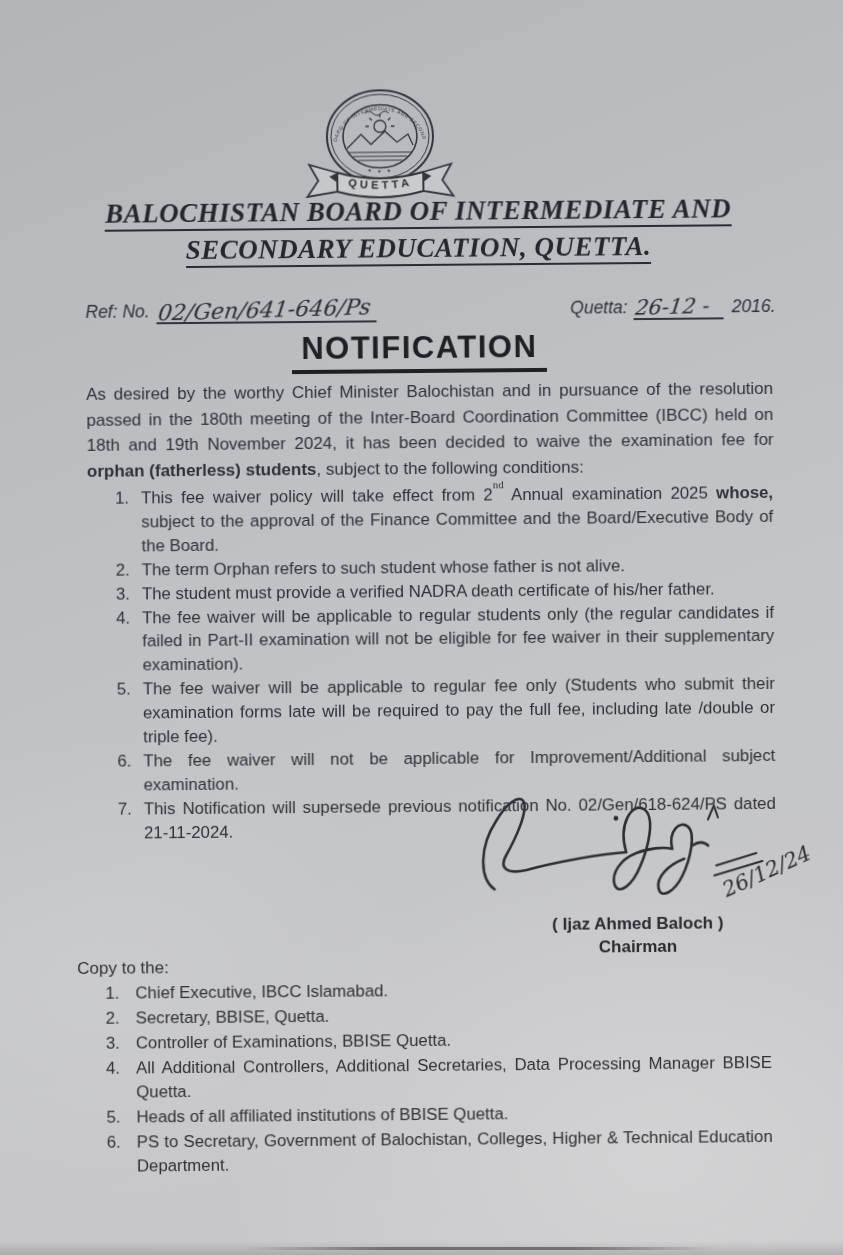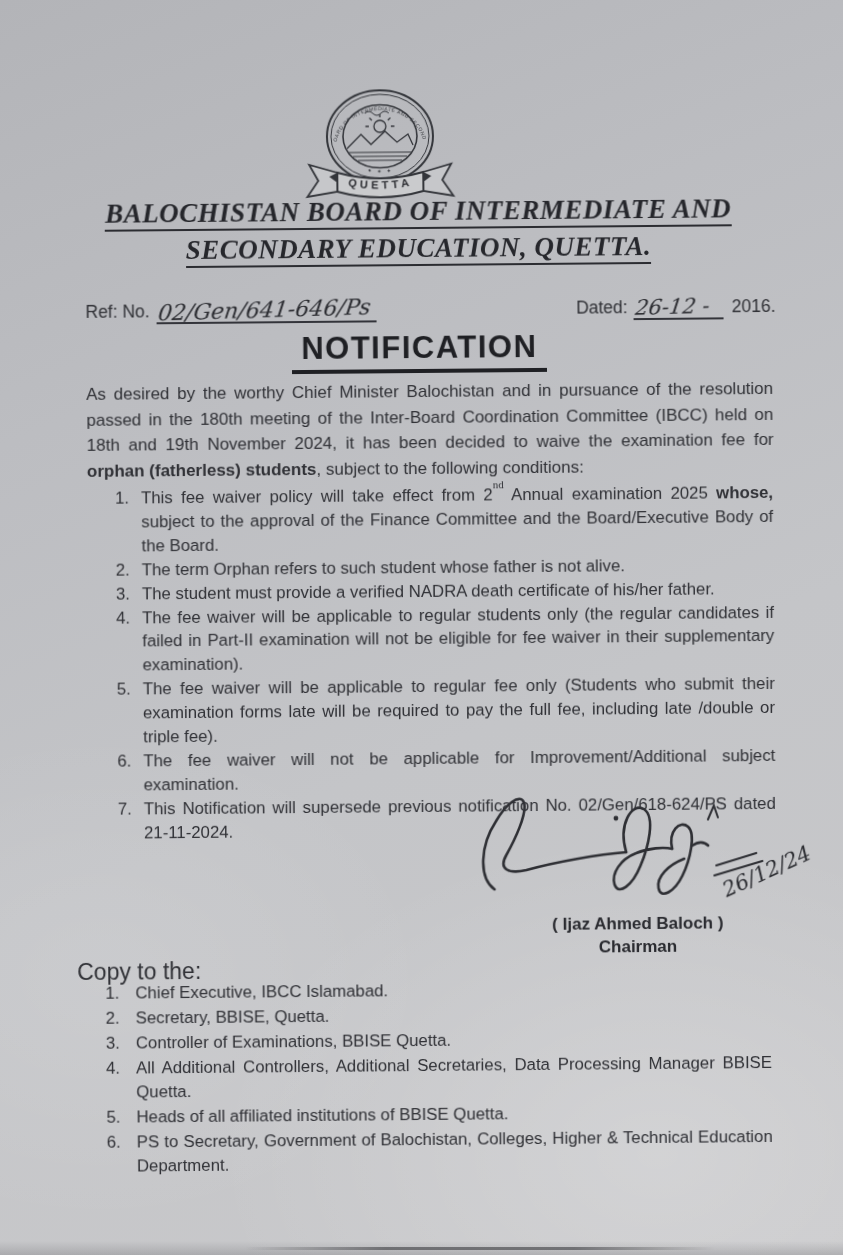--- a/index.html
+++ b/index.html
@@ -35,21 +35,21 @@
     font-family:"Liberation Serif",serif;font-style:italic;font-weight:600;
     font-size:27px;line-height:37px;letter-spacing:.5px;color:#26272c;
   }
   .org-heading .u{border-bottom:2px solid #2b2c31;padding-bottom:1px;}
 
   
   .ref-row{
     position:absolute;top:290px;left:88px;width:690px;
     font-size:17.5px;display:flex;align-items:flex-end;
   }
-  .lbl{white-space:nowrap;padding-bottom:2px;}
+  .lbl{white-space:nowrap;padding-bottom:2px;font-style:italic;}
   .hw-line{position:relative;display:inline-block;border-bottom:2px solid #33343a;height:30px;}
   .ref-line{width:220px;margin-left:7px;}
   .date-line{width:90px;margin-left:6px;margin-right:8px;}
   .hand{
     font-family:"DejaVu Serif",serif;font-style:italic;color:#2b2c31;
     display:inline-block;transform:skewX(-9deg) rotate(-1.2deg);
     white-space:nowrap;
   }
   .ref-line .hand{position:absolute;left:2px;bottom:-1px;font-size:22px;}
   .date-line .hand{position:absolute;left:2px;bottom:-1px;font-size:21px;}
@@ -71,21 +71,21 @@
   .txt{display:block;text-align:justify;}
   sup{font-size:11px;position:relative;top:-5px;line-height:0;font-family:Liberation Serif, serif;}
 
   
   .sig{position:absolute;left:462px;top:788px;width:360px;height:135px;}
   .sig svg{display:block;width:100%;height:100%;overflow:visible;}
   .signer{position:absolute;left:513px;top:915px;width:244px;text-align:center;
     font-weight:bold;font-size:17px;line-height:22.5px;color:#2a2b30;}
 
   
-  .copy-label{position:absolute;top:956px;left:74px;font-size:23px;}
+  .copy-label{position:absolute;top:956px;left:74px;font-size:17px;}
   .copy-list{position:absolute;top:979px;left:102px;width:666px;font-size:16.8px;line-height:23.6px;}
   .copy-list .li{margin-bottom:1.5px;padding-left:30px;}
   b{font-weight:bold;}
 </style>
 </head>
 <body>
 
 <div class="photo">
   <div class="sheet">
 
@@ -130,21 +130,21 @@
       <div><span class="u">BALOCHISTAN BOARD OF INTERMEDIATE AND</span></div>
       <div><span class="u">SECONDARY EDUCATION, QUETTA.</span></div>
     </div>
 
     <div class="ref-row">
       <span class="lbl">Ref: No.</span>
       <span class="hw-line ref-line">
         <span class="hand">02/Gen/641-646/Ps</span>
       </span>
       <span class="dated-group">
-        <span class="lbl">Dated:</span>
+        <span class="lbl">Quetta:</span>
         <span class="hw-line date-line">
           <span class="hand">26-12 -</span>
         </span>
         <span class="lbl">2016.</span>
       </span>
     </div>
 
     <div class="title">
       <span class="title-u">NOTIFICATION</span>
     </div>

